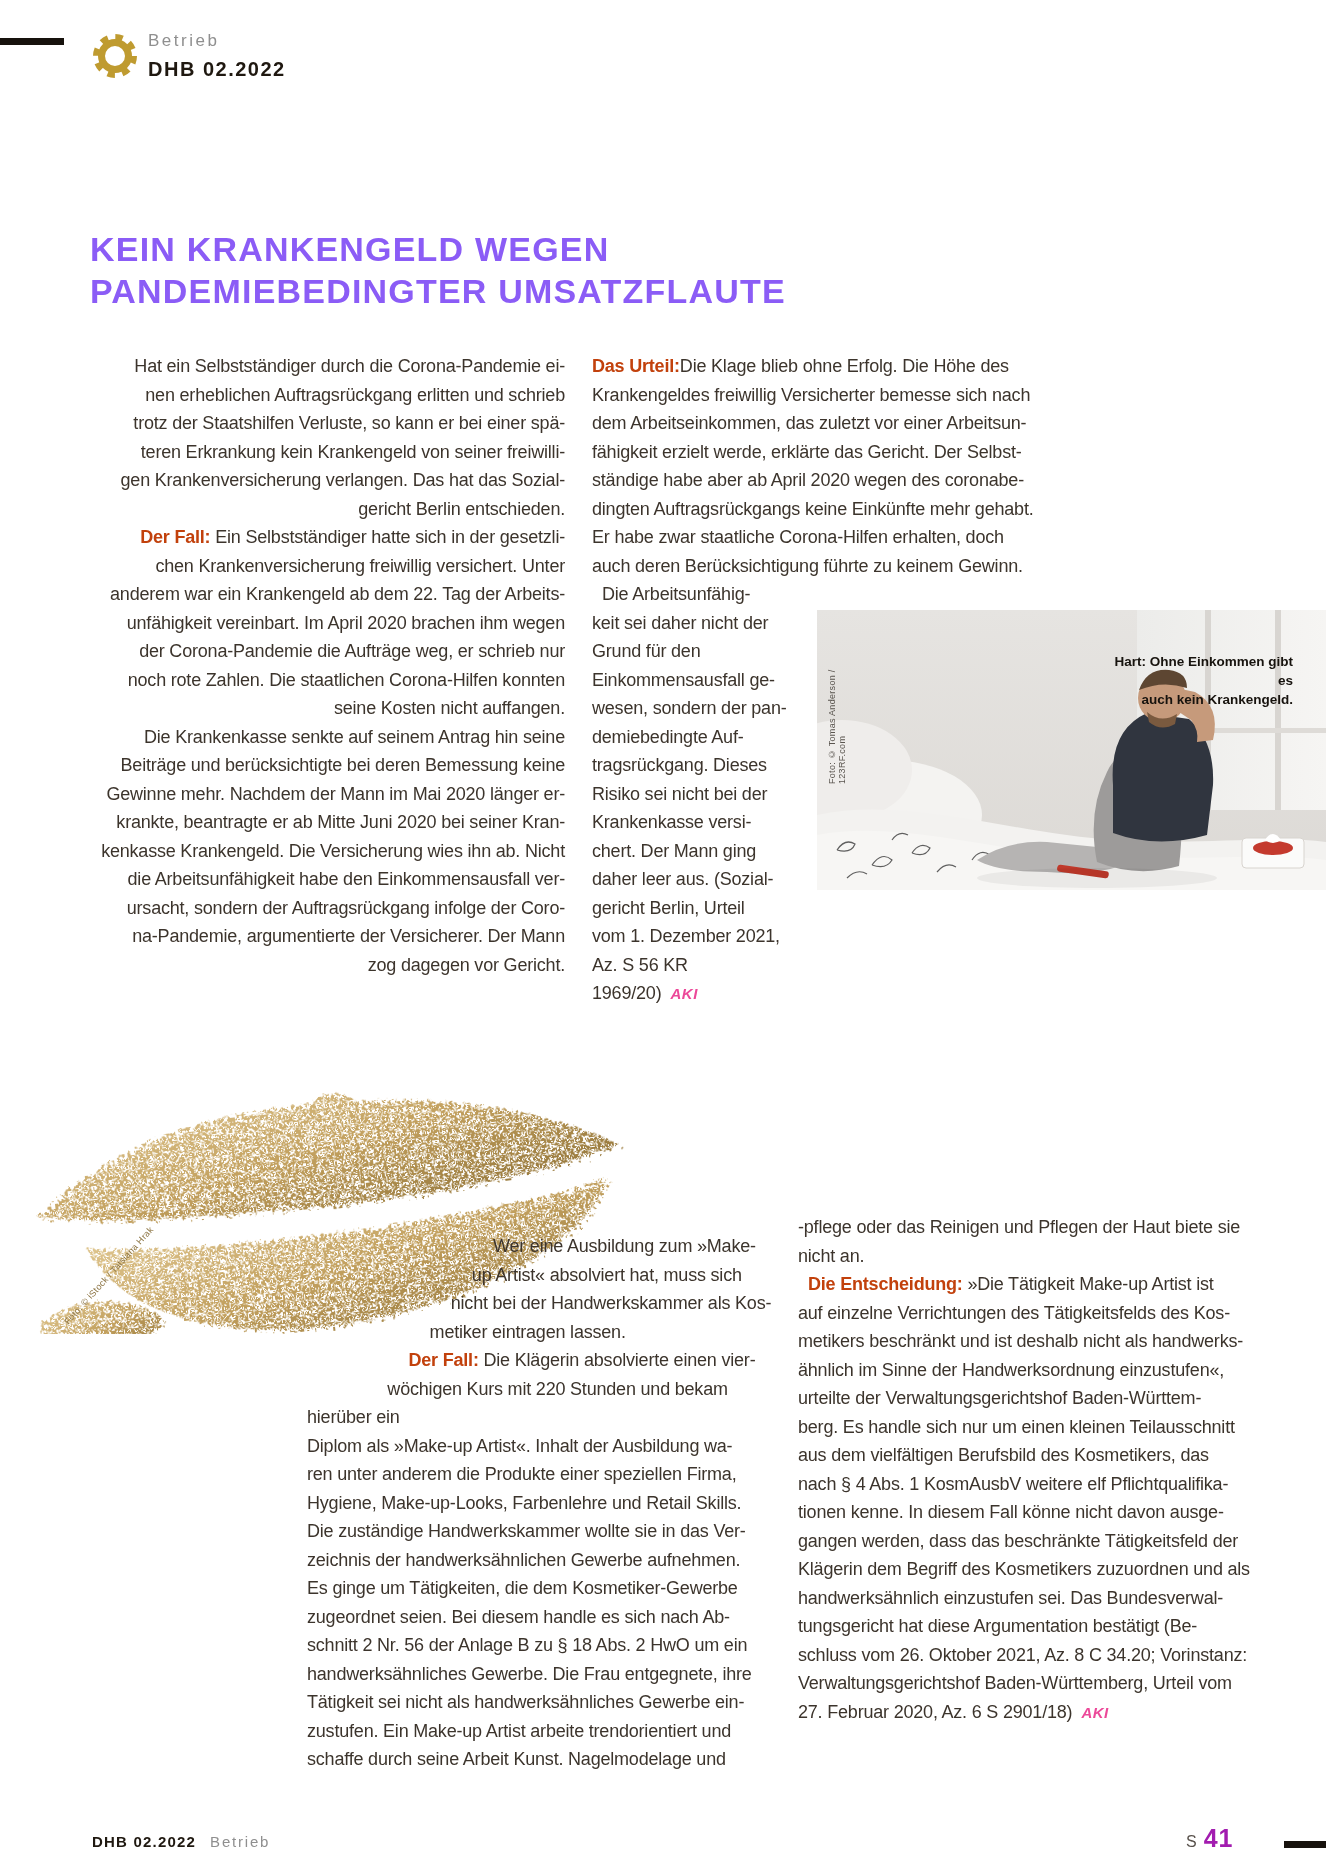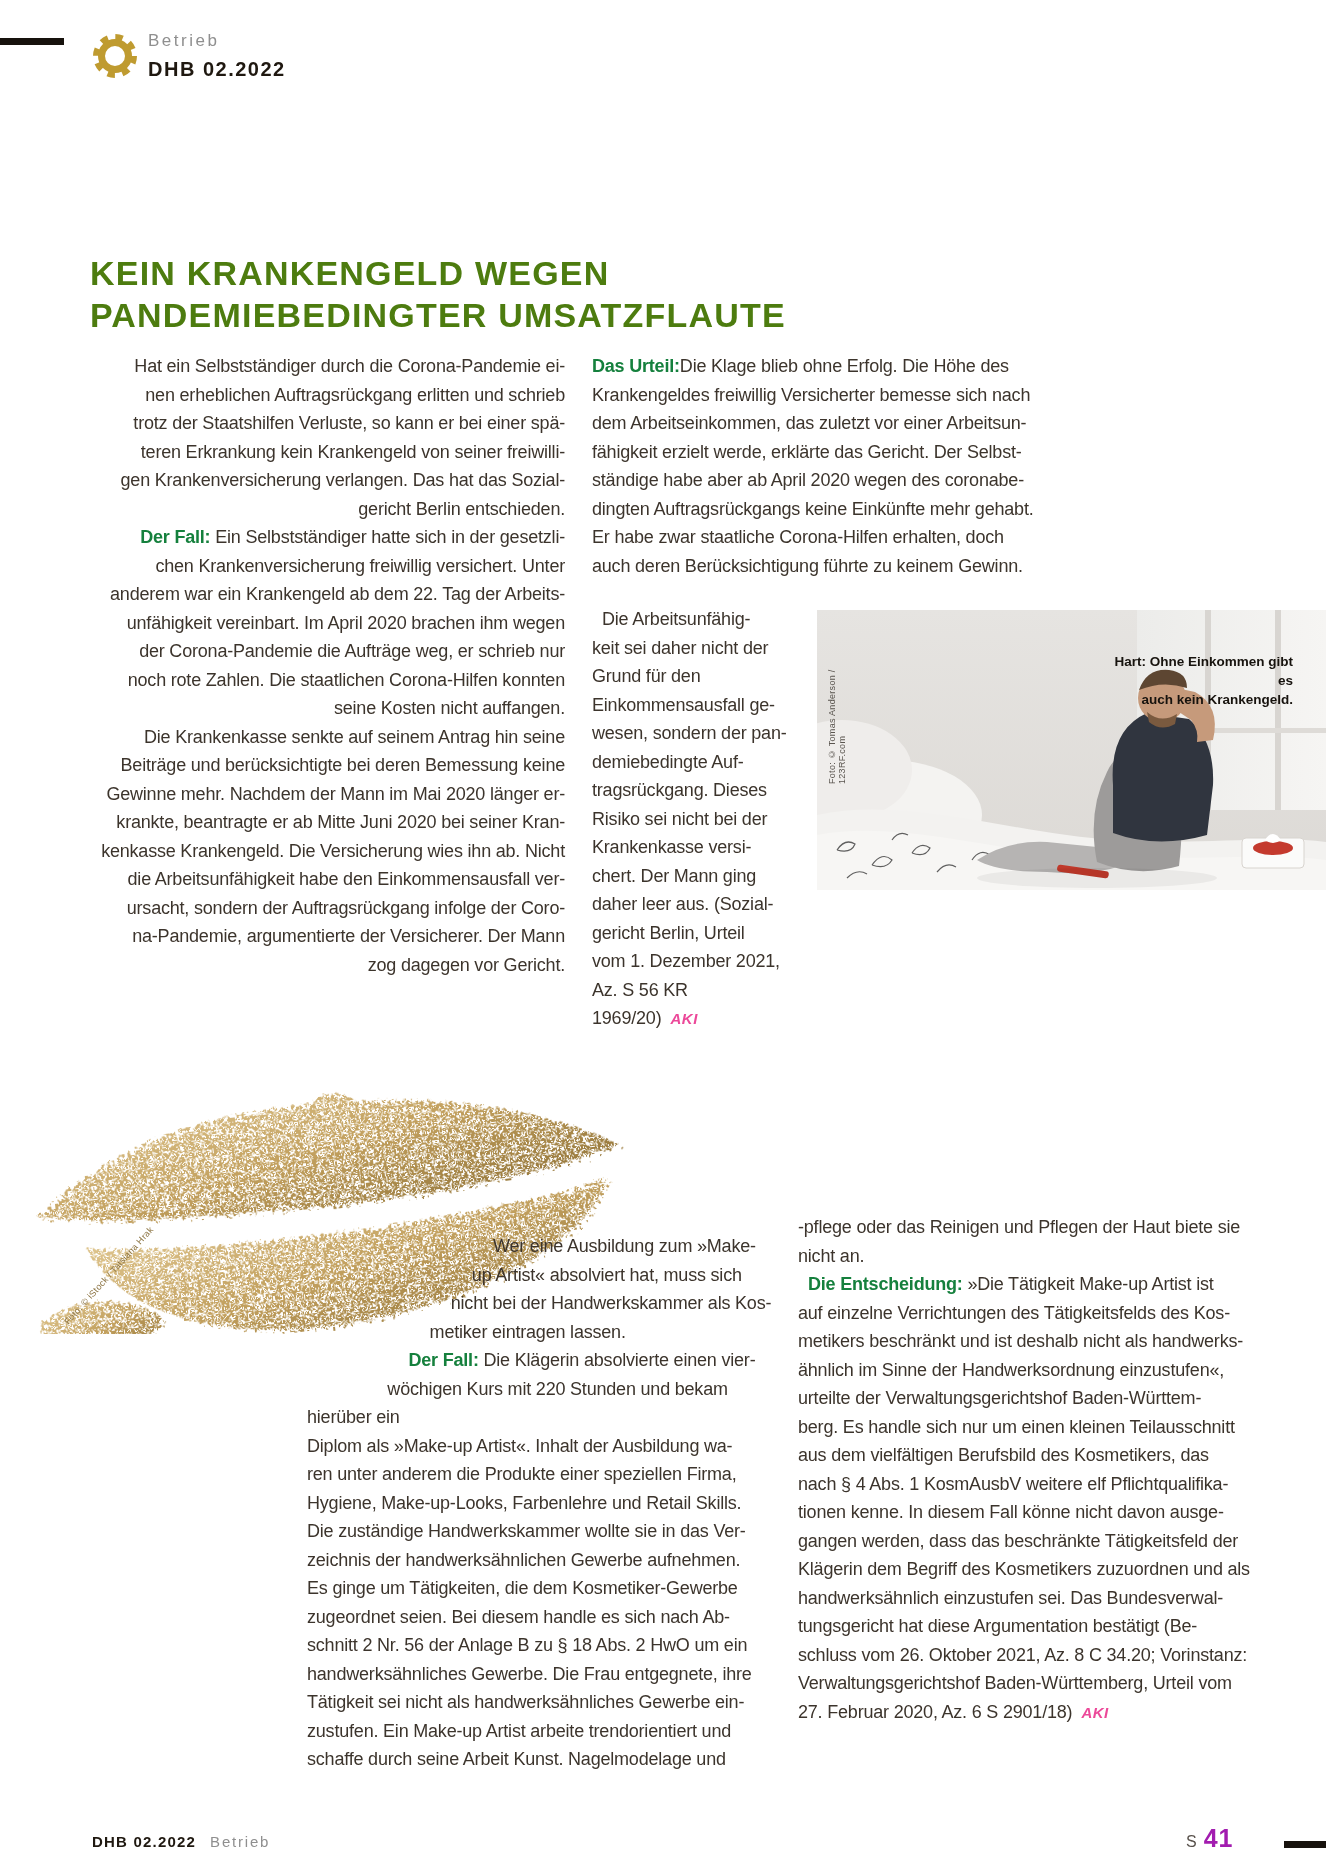--- a/index.html
+++ b/index.html
@@ -4,33 +4,33 @@
 <style>
   html,body{margin:0;padding:0;background:#ffffff;}
   .page{position:relative;width:1326px;height:1875px;background:#ffffff;overflow:hidden;
         font-family:"Liberation Sans","DejaVu Sans",sans-serif;color:#3c342c;padding-left:36px;}
   
   .top-rule{position:absolute;left:0;top:38px;width:64px;height:7px;background:#17120d;}
   .gear{position:absolute;left:90px;top:28px;width:50px;height:56px;}
   .kicker{position:absolute;left:148px;top:31px;font-size:17px;letter-spacing:2.5px;color:#8f8f8f;}
   .issue{position:absolute;left:148px;top:58px;font-size:20px;font-weight:700;letter-spacing:1.5px;color:#1f1810;}
   
-  .a1-title{position:absolute;left:90px;top:252px;margin:0;font-size:34px;line-height:42px;
-            font-weight:700;letter-spacing:1.2px;color:#4d7c0f;white-space:pre-line;z-index:3;}
+  .a1-title{position:absolute;left:90px;top:228px;margin:0;font-size:34px;line-height:42px;
+            font-weight:700;letter-spacing:1.2px;color:#8b5cf6;white-space:pre-line;z-index:3;}
   .a2-title{position:absolute;left:93px;top:1078px;margin:0;font-size:50px;line-height:55px;
             font-weight:400;-webkit-text-stroke:1px #2b2118;letter-spacing:3px;color:#2b2118;
             white-space:pre-line;z-index:3;}
   
   .col{position:absolute;font-size:18px;line-height:28.5px;letter-spacing:-0.2px;z-index:2;}
   .col p{margin:0;white-space:pre-line;}
   .col p.indent{text-indent:10px;}
-  .col strong{font-weight:700;color:#15803d;}
+  .col strong{font-weight:700;color:#c2410c;}
   .c1a{left:93px;top:352px;width:472px;text-align:right;}
   .c1b{left:592px;top:352px;width:466px;}
-  .c1b .narrow{width:196px;margin-top:25px;}
+  .c1b .narrow{width:196px;}
   .c2a{left:307px;top:1213px;width:466px;margin-top:19px;}
   .c2b{left:798px;top:1213px;width:466px;}
   .aki{font-style:italic;font-weight:700;font-size:15px;letter-spacing:0.5px;margin-left:9px;color:#ec4899;}
   
   .photo{position:absolute;left:817px;top:610px;width:509px;height:280px;margin:0;z-index:1;}
   .photo svg{position:absolute;left:0;top:0;}
   .photo-credit{position:absolute;left:10px;top:14px;height:160px;font-size:9px;color:#5a554f;
                 letter-spacing:0.3px;writing-mode:vertical-rl;transform:rotate(180deg);}
   .photo-caption{position:absolute;left:291px;top:42px;width:185px;font-size:13.5px;font-weight:700;
                  line-height:19px;color:#17130e;white-space:pre-line;text-align:right;}

